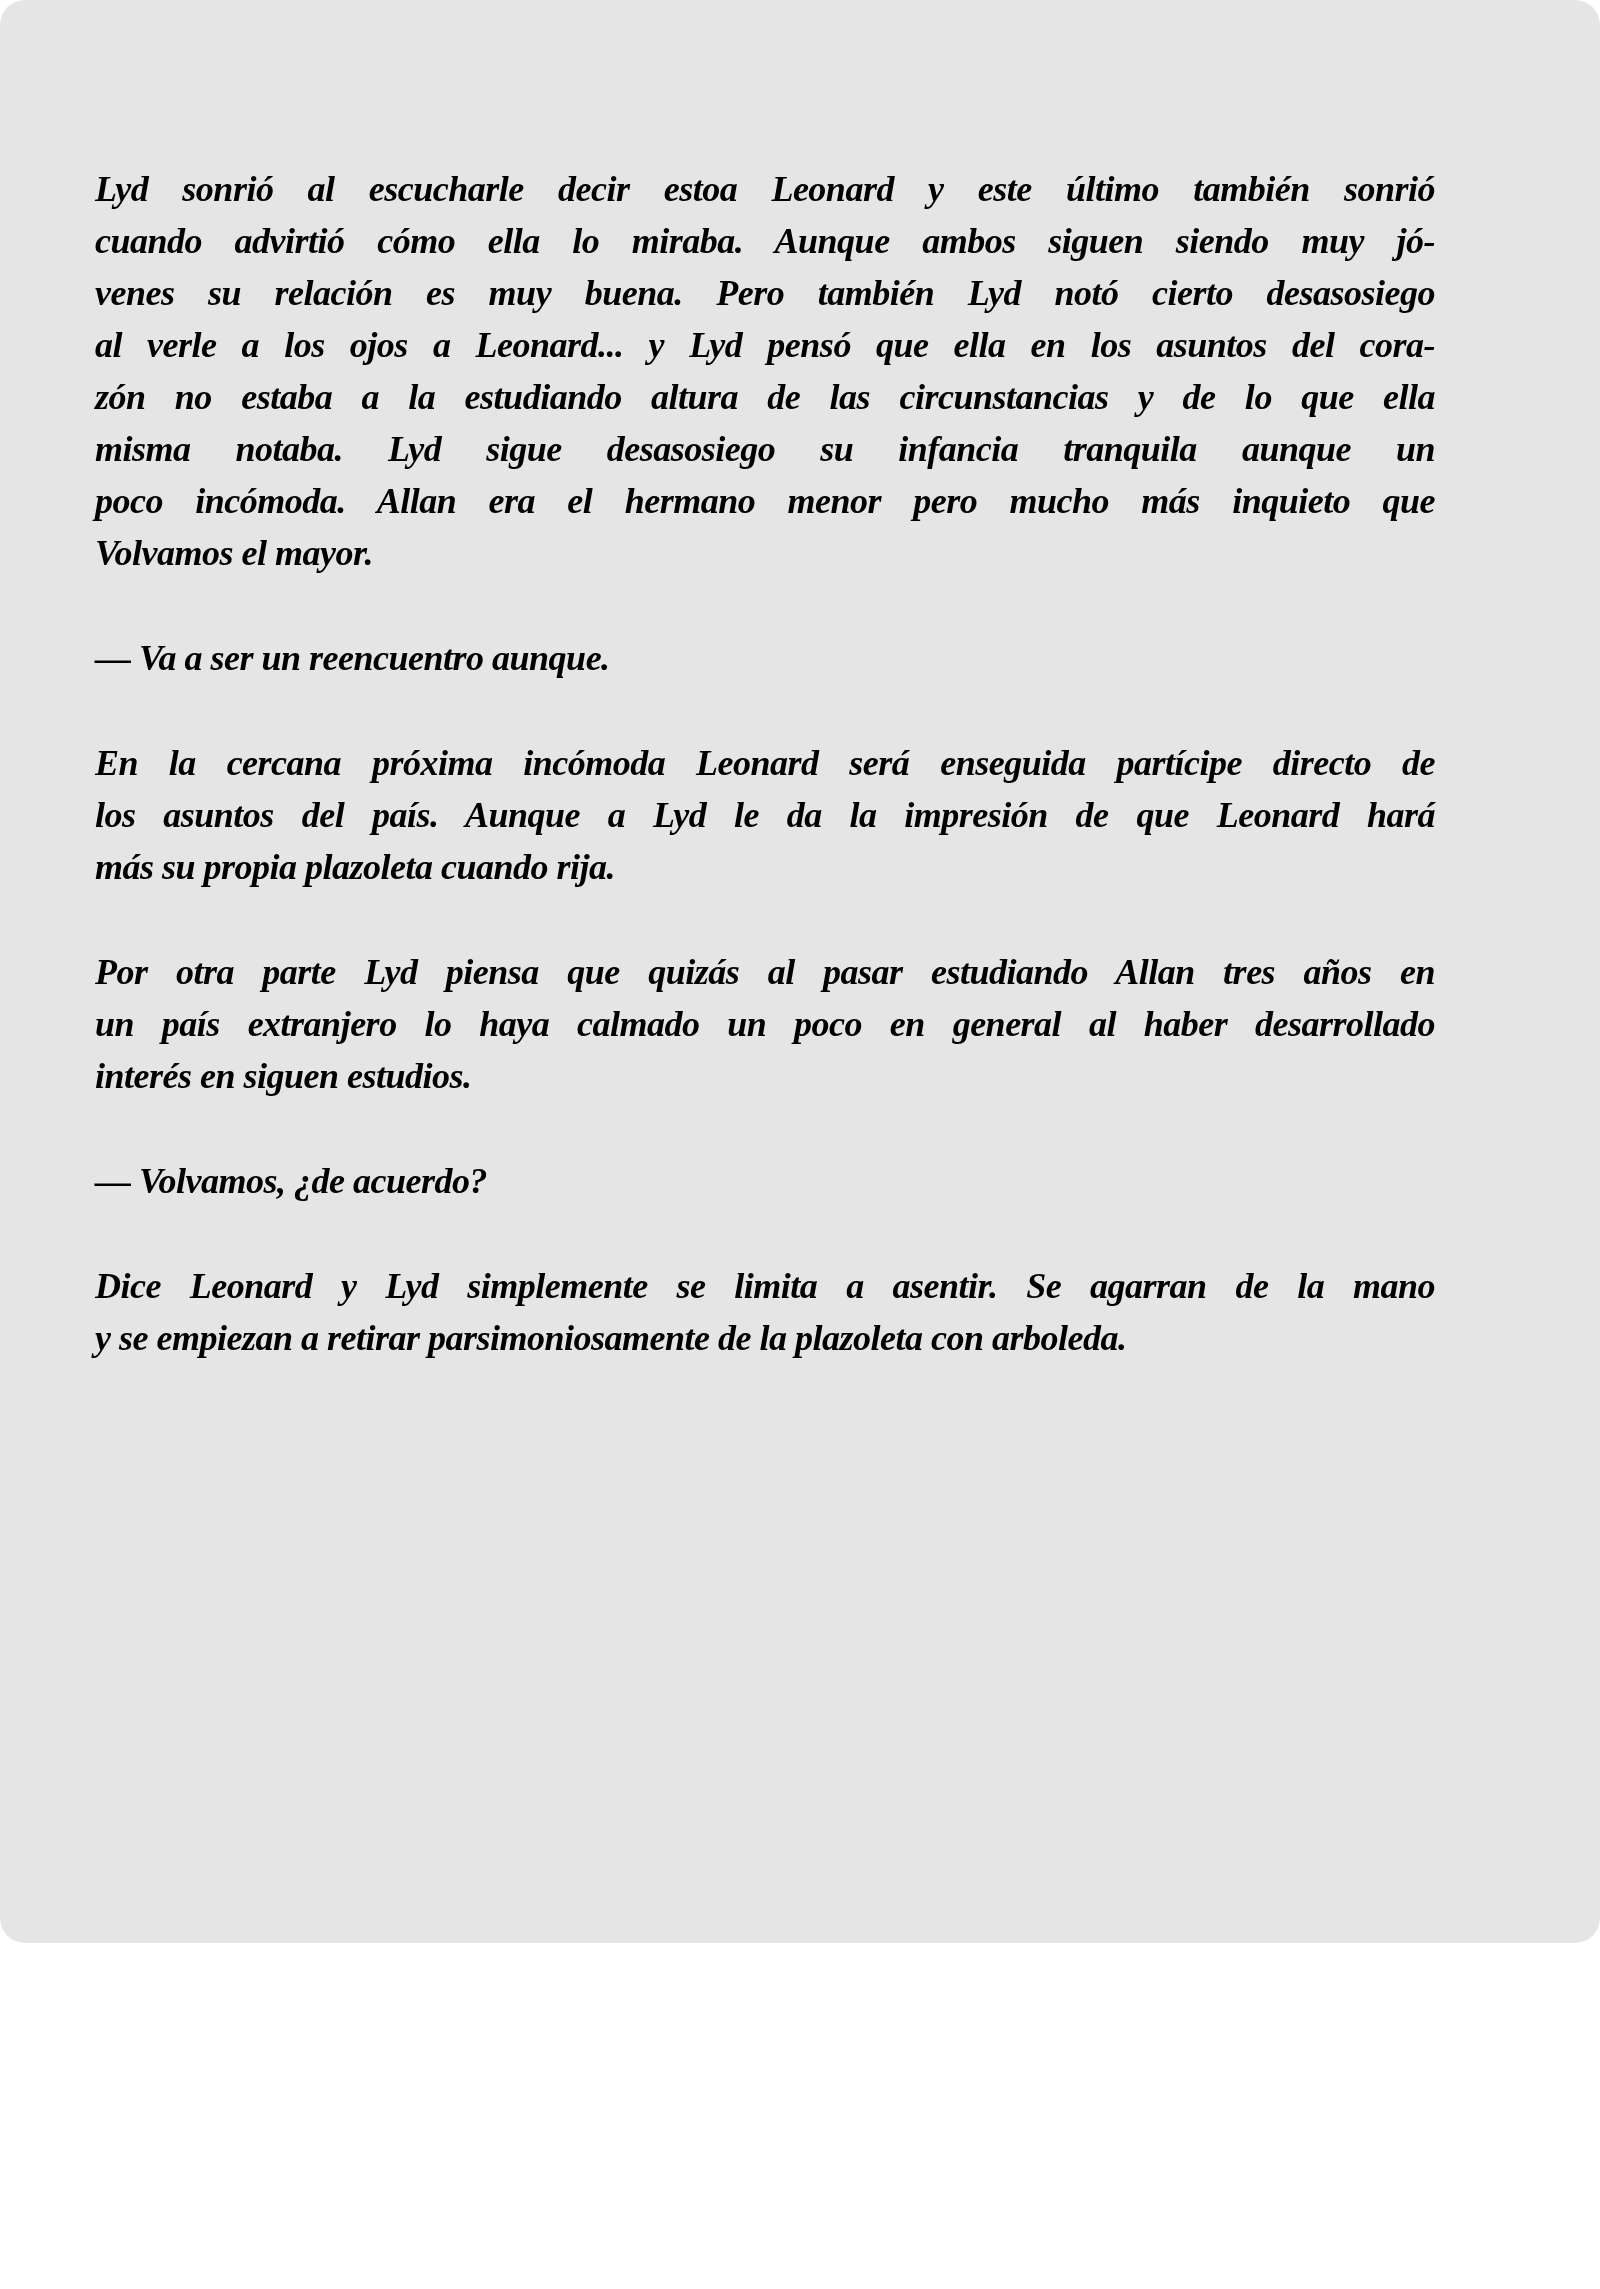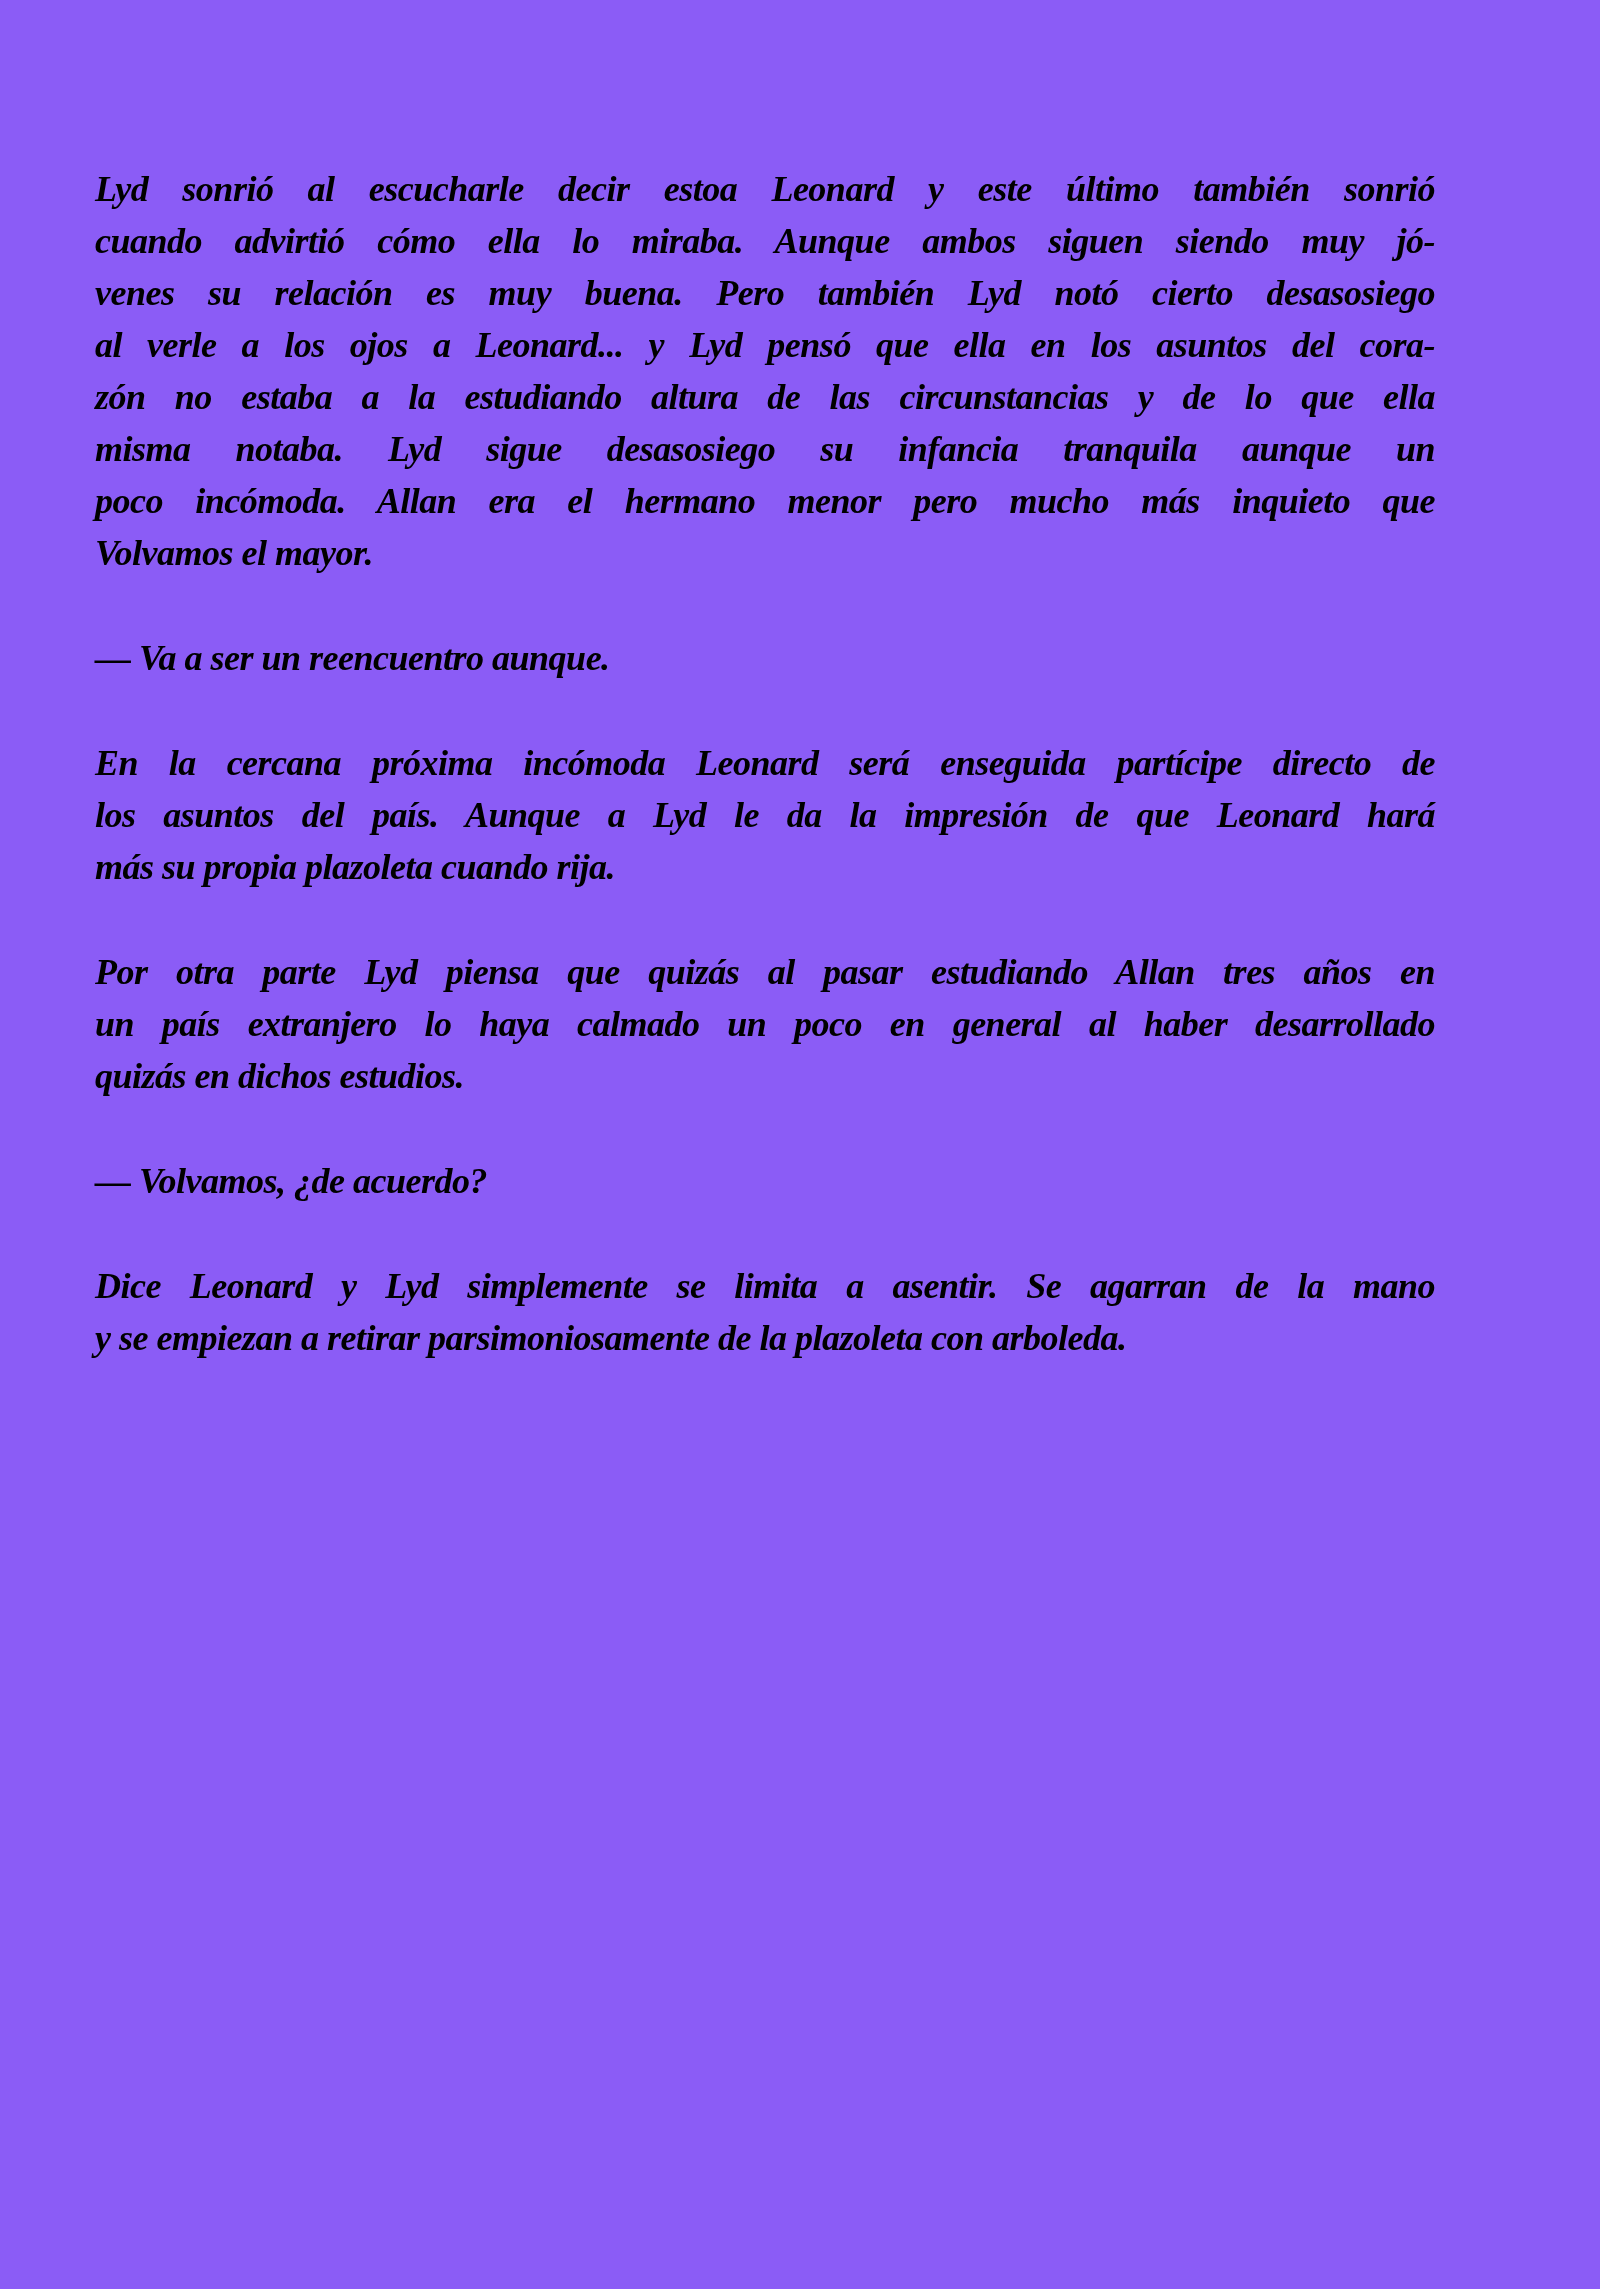--- a/index.html
+++ b/index.html
@@ -3,23 +3,24 @@
 <meta charset="utf-8">
 <style>
   html, body {
     margin: 0;
     padding: 0;
     background: #ffffff;
   }
   .page {
     position: relative;
     width: 1600px;
-    height: 2289px;
-    background: #8b5cf6;
+    height: 1943px;
+    background: #e5e5e5;
     overflow: hidden;
+    border-radius: 25px;
   }
   .page-text {
     position: absolute;
     top: 163px;
     left: 95px;
     width: 1340px;
     color: #000000;
     font-family: "Liberation Serif", serif;
     font-style: italic;
     font-weight: bold;
@@ -59,21 +60,21 @@
         <span class="line">— Va a ser un reencuentro aunque.</span>
       </p>
       <p class="para body">
         <span class="line just">En la cercana próxima incómoda Leonard será enseguida partícipe directo de</span>
         <span class="line just">los asuntos del país. Aunque a Lyd le da la impresión de que Leonard hará</span>
         <span class="line">más su propia plazoleta cuando rija.</span>
       </p>
       <p class="para body">
         <span class="line just">Por otra parte Lyd piensa que quizás al pasar estudiando Allan tres años en</span>
         <span class="line just">un país extranjero lo haya calmado un poco en general al haber desarrollado</span>
-        <span class="line">quizás en dichos estudios.</span>
+        <span class="line">interés en siguen estudios.</span>
       </p>
       <p class="para dialogue">
         <span class="line">— Volvamos, ¿de acuerdo?</span>
       </p>
       <p class="para body">
         <span class="line just">Dice Leonard y Lyd simplemente se limita a asentir. Se agarran de la mano</span>
         <span class="line">y se empiezan a retirar parsimoniosamente de la plazoleta con arboleda.</span>
       </p>
     </main>
 </div>

